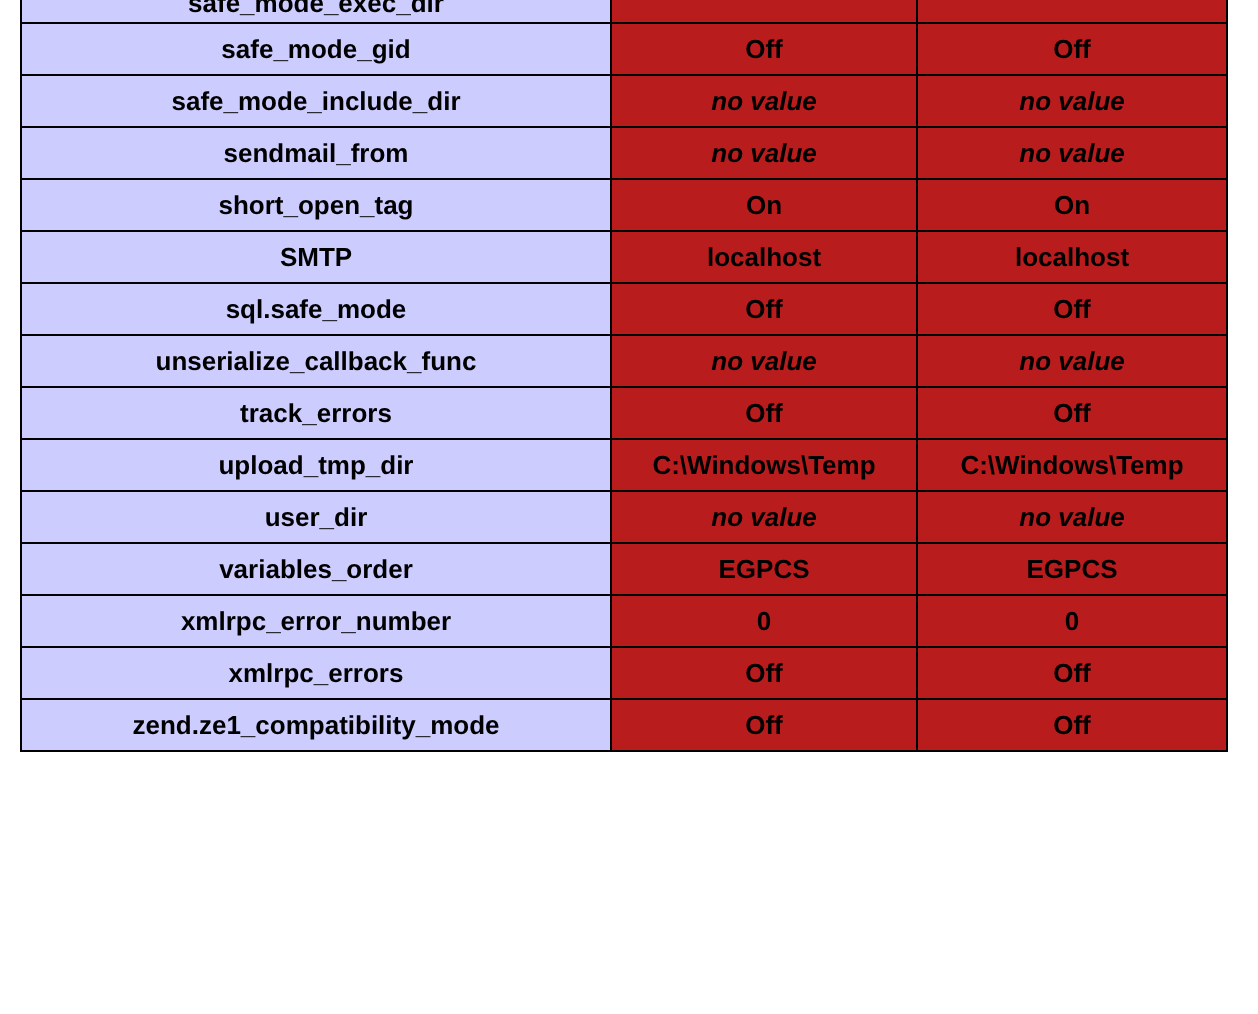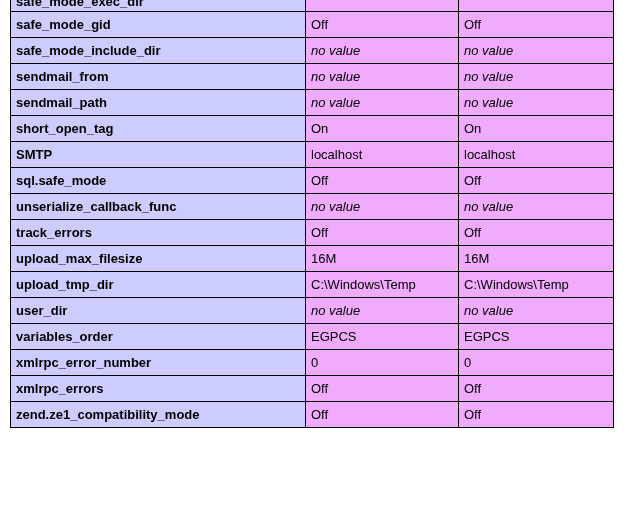--- a/index.html
+++ b/index.html
@@ -10,20 +10,21 @@
     height: 507px;
     overflow: hidden;
     font-family: "Liberation Sans", "DejaVu Sans", sans-serif;
   }
   #viewport {
     position: relative;
     width: 629px;
     height: 507px;
     overflow: hidden;
     background: #ffffff;
+    text-align: center;
   }
   #table-wrap {
     position: absolute;
     left: 10px;
     top: -17px;
     width: 603px;
   }
   table.phpinfo {
     border-collapse: collapse;
     table-layout: fixed;
@@ -37,22 +38,22 @@
     color: #000000;
     vertical-align: middle;
     overflow: hidden;
     white-space: nowrap;
   }
   td.directive {
     background: #ccccff;
     font-weight: bold;
   }
   td.value {
-    background: #f0abfc;
-    font-weight: normal;
+    background: #b91c1c;
+    font-weight: bold;
   }
   td.novalue {
     font-style: italic;
   }
   tr.partial td {
     vertical-align: bottom;
     padding-bottom: 2px;
   }
 </style>
 </head>
@@ -81,25 +82,20 @@
           <td class="directive">safe_mode_include_dir</td>
           <td class="value novalue">no value</td>
           <td class="value novalue">no value</td>
         </tr>
         <tr>
           <td class="directive">sendmail_from</td>
           <td class="value novalue">no value</td>
           <td class="value novalue">no value</td>
         </tr>
         <tr>
-          <td class="directive">sendmail_path</td>
-          <td class="value novalue">no value</td>
-          <td class="value novalue">no value</td>
-        </tr>
-        <tr>
           <td class="directive">short_open_tag</td>
           <td class="value">On</td>
           <td class="value">On</td>
         </tr>
         <tr>
           <td class="directive">SMTP</td>
           <td class="value">localhost</td>
           <td class="value">localhost</td>
         </tr>
         <tr>
@@ -109,25 +105,20 @@
         </tr>
         <tr>
           <td class="directive">unserialize_callback_func</td>
           <td class="value novalue">no value</td>
           <td class="value novalue">no value</td>
         </tr>
         <tr>
           <td class="directive">track_errors</td>
           <td class="value">Off</td>
           <td class="value">Off</td>
-        </tr>
-        <tr>
-          <td class="directive">upload_max_filesize</td>
-          <td class="value">16M</td>
-          <td class="value">16M</td>
         </tr>
         <tr>
           <td class="directive">upload_tmp_dir</td>
           <td class="value">C:\Windows\Temp</td>
           <td class="value">C:\Windows\Temp</td>
         </tr>
         <tr>
           <td class="directive">user_dir</td>
           <td class="value novalue">no value</td>
           <td class="value novalue">no value</td>

